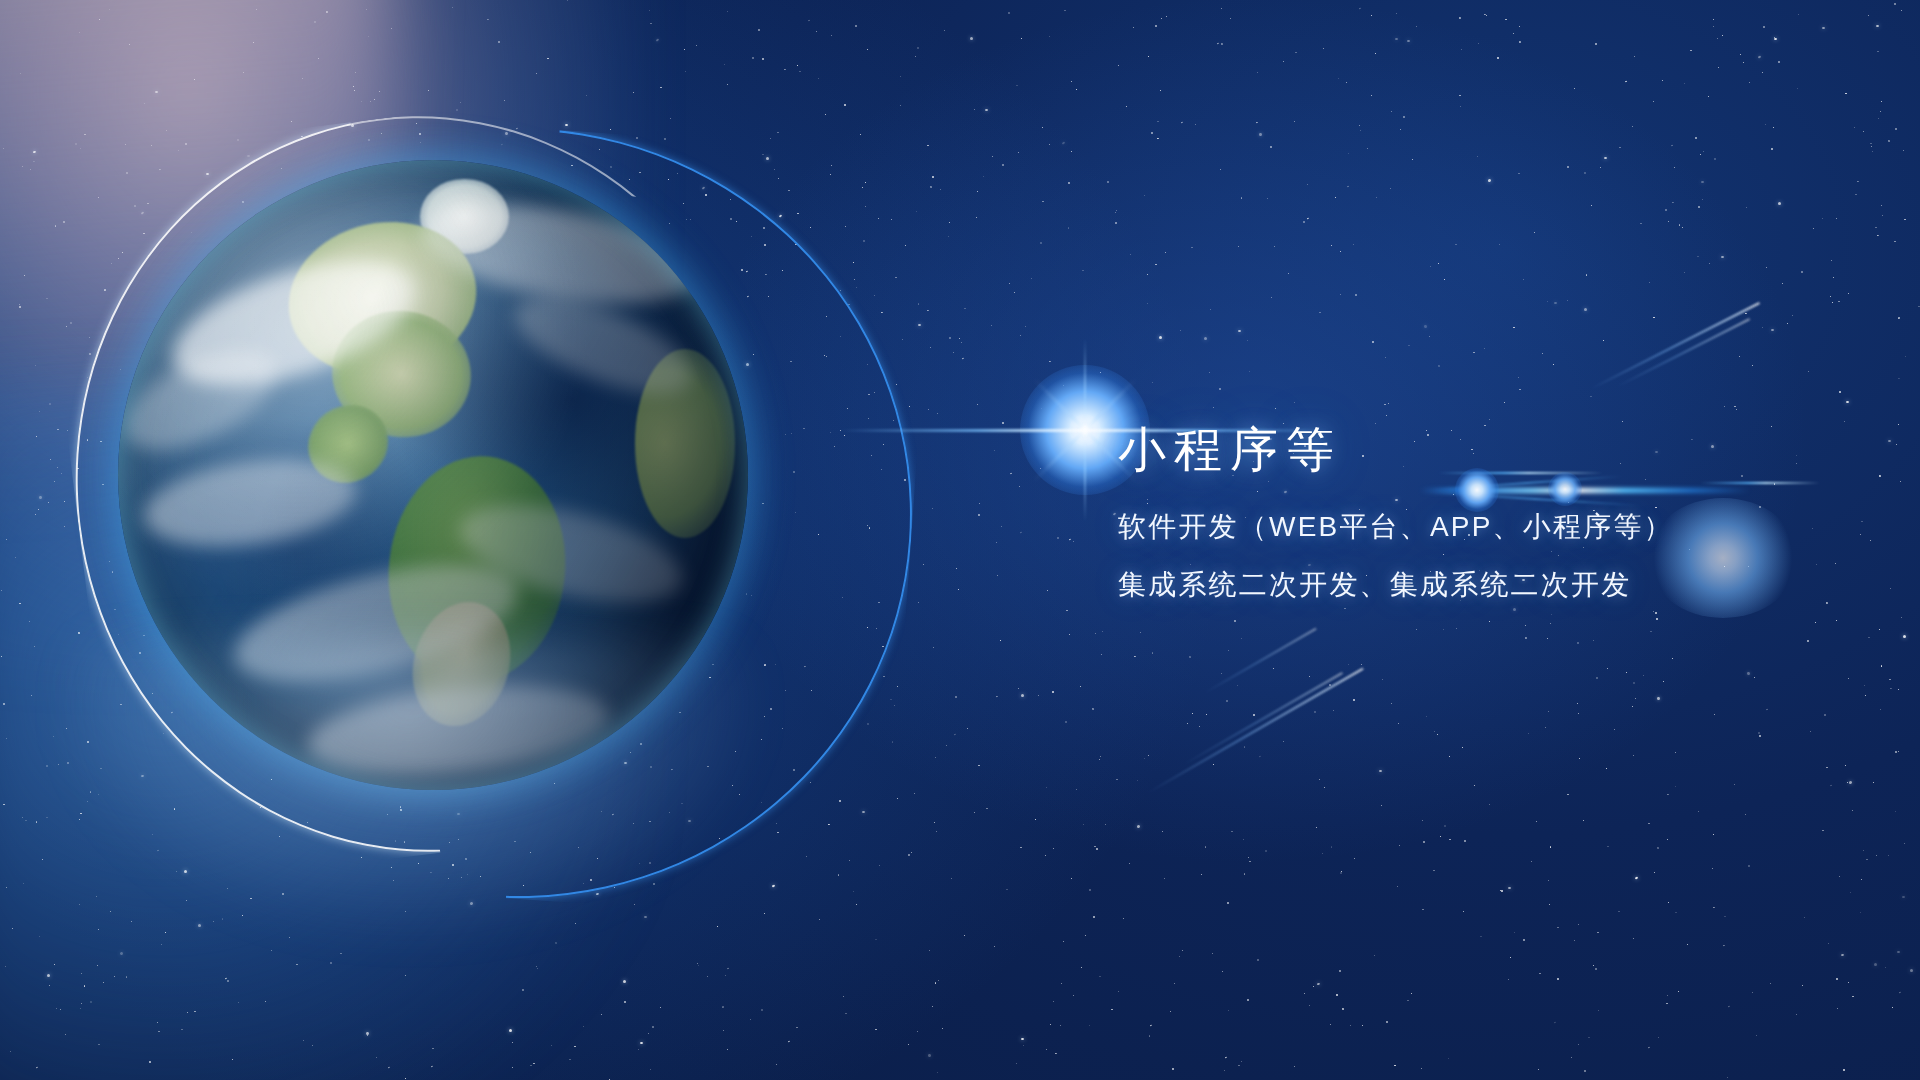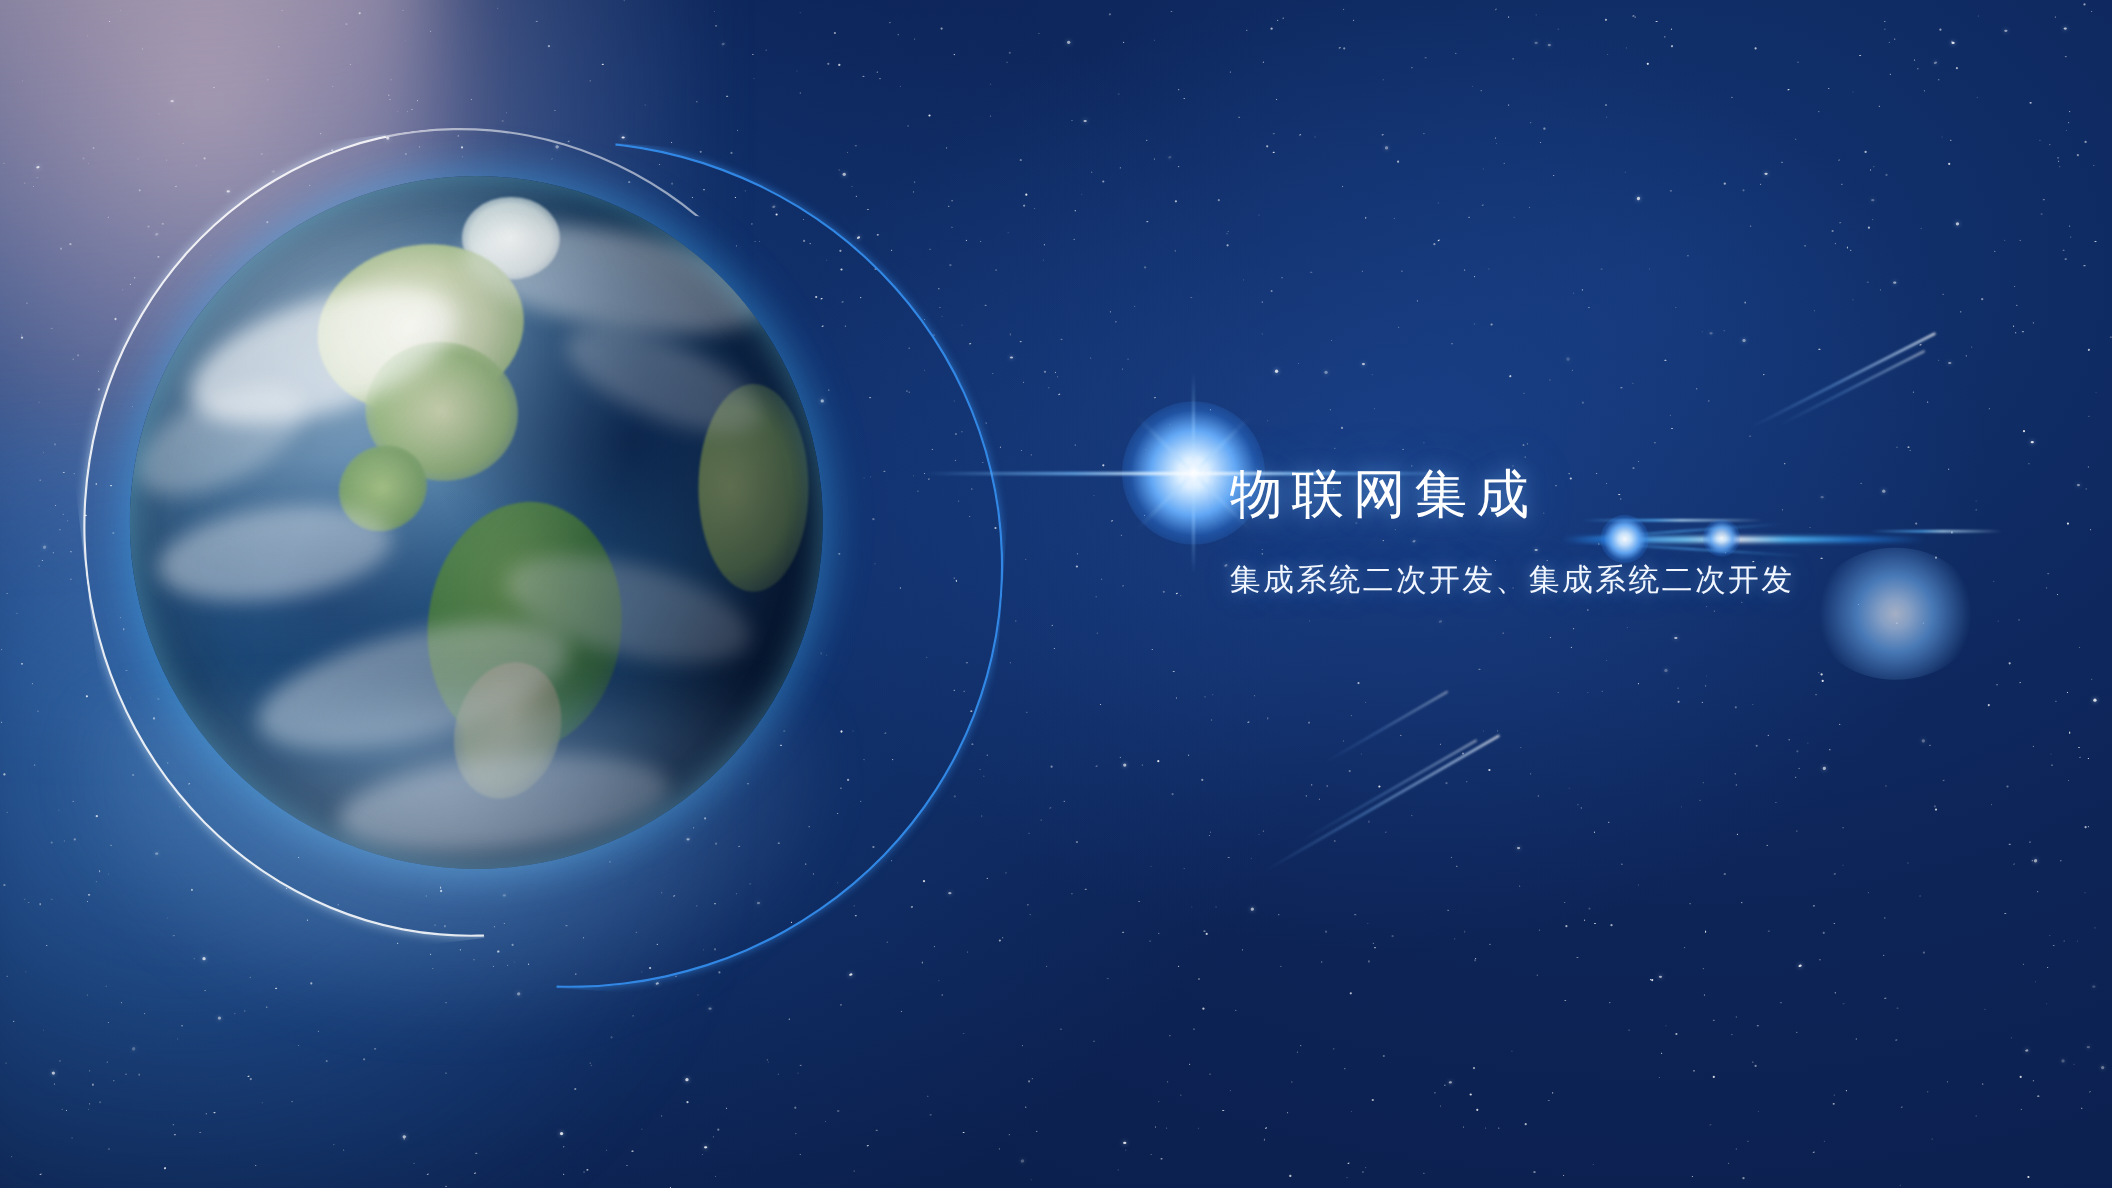--- a/index.html
+++ b/index.html
@@ -1543,17 +1543,18 @@
 
   <div class="flare-core" style="position:absolute; left:1648px; top:498px; width:150px; height:120px; opacity:.62; background:radial-gradient(circle,#ffffff 0%,#cfe6ff 14%,#6aa8e8 36%,rgba(80,150,230,0) 72%);"></div>
 
   <div class="meteor" style="left:1580px; top:345px; width:190px; transform:rotate(-27deg); opacity:.85;"></div>
   <div class="meteor" style="left:1608px; top:352px; width:150px; transform:rotate(-27deg); opacity:.55;"></div>
   <div class="meteor" style="left:1130px; top:730px; width:250px; transform:rotate(-30deg); opacity:.8;"></div>
   <div class="meteor" style="left:1170px; top:718px; width:185px; transform:rotate(-30deg); opacity:.5;"></div>
   <div class="meteor" style="left:1195px; top:660px; width:130px; transform:rotate(-30deg); opacity:.45;"></div>
 
   <div class="text-block">
-    <h1 class="title">物联网集成</h1>
+    <h1 class="title">小程序等</h1>
+    <p class="sub-line">软件开发（WEB平台、APP、小程序等）</p>
     <p class="sub-line">集成系统二次开发、集成系统二次开发</p>
   </div>
 
 </div>
 
 </body></html>

